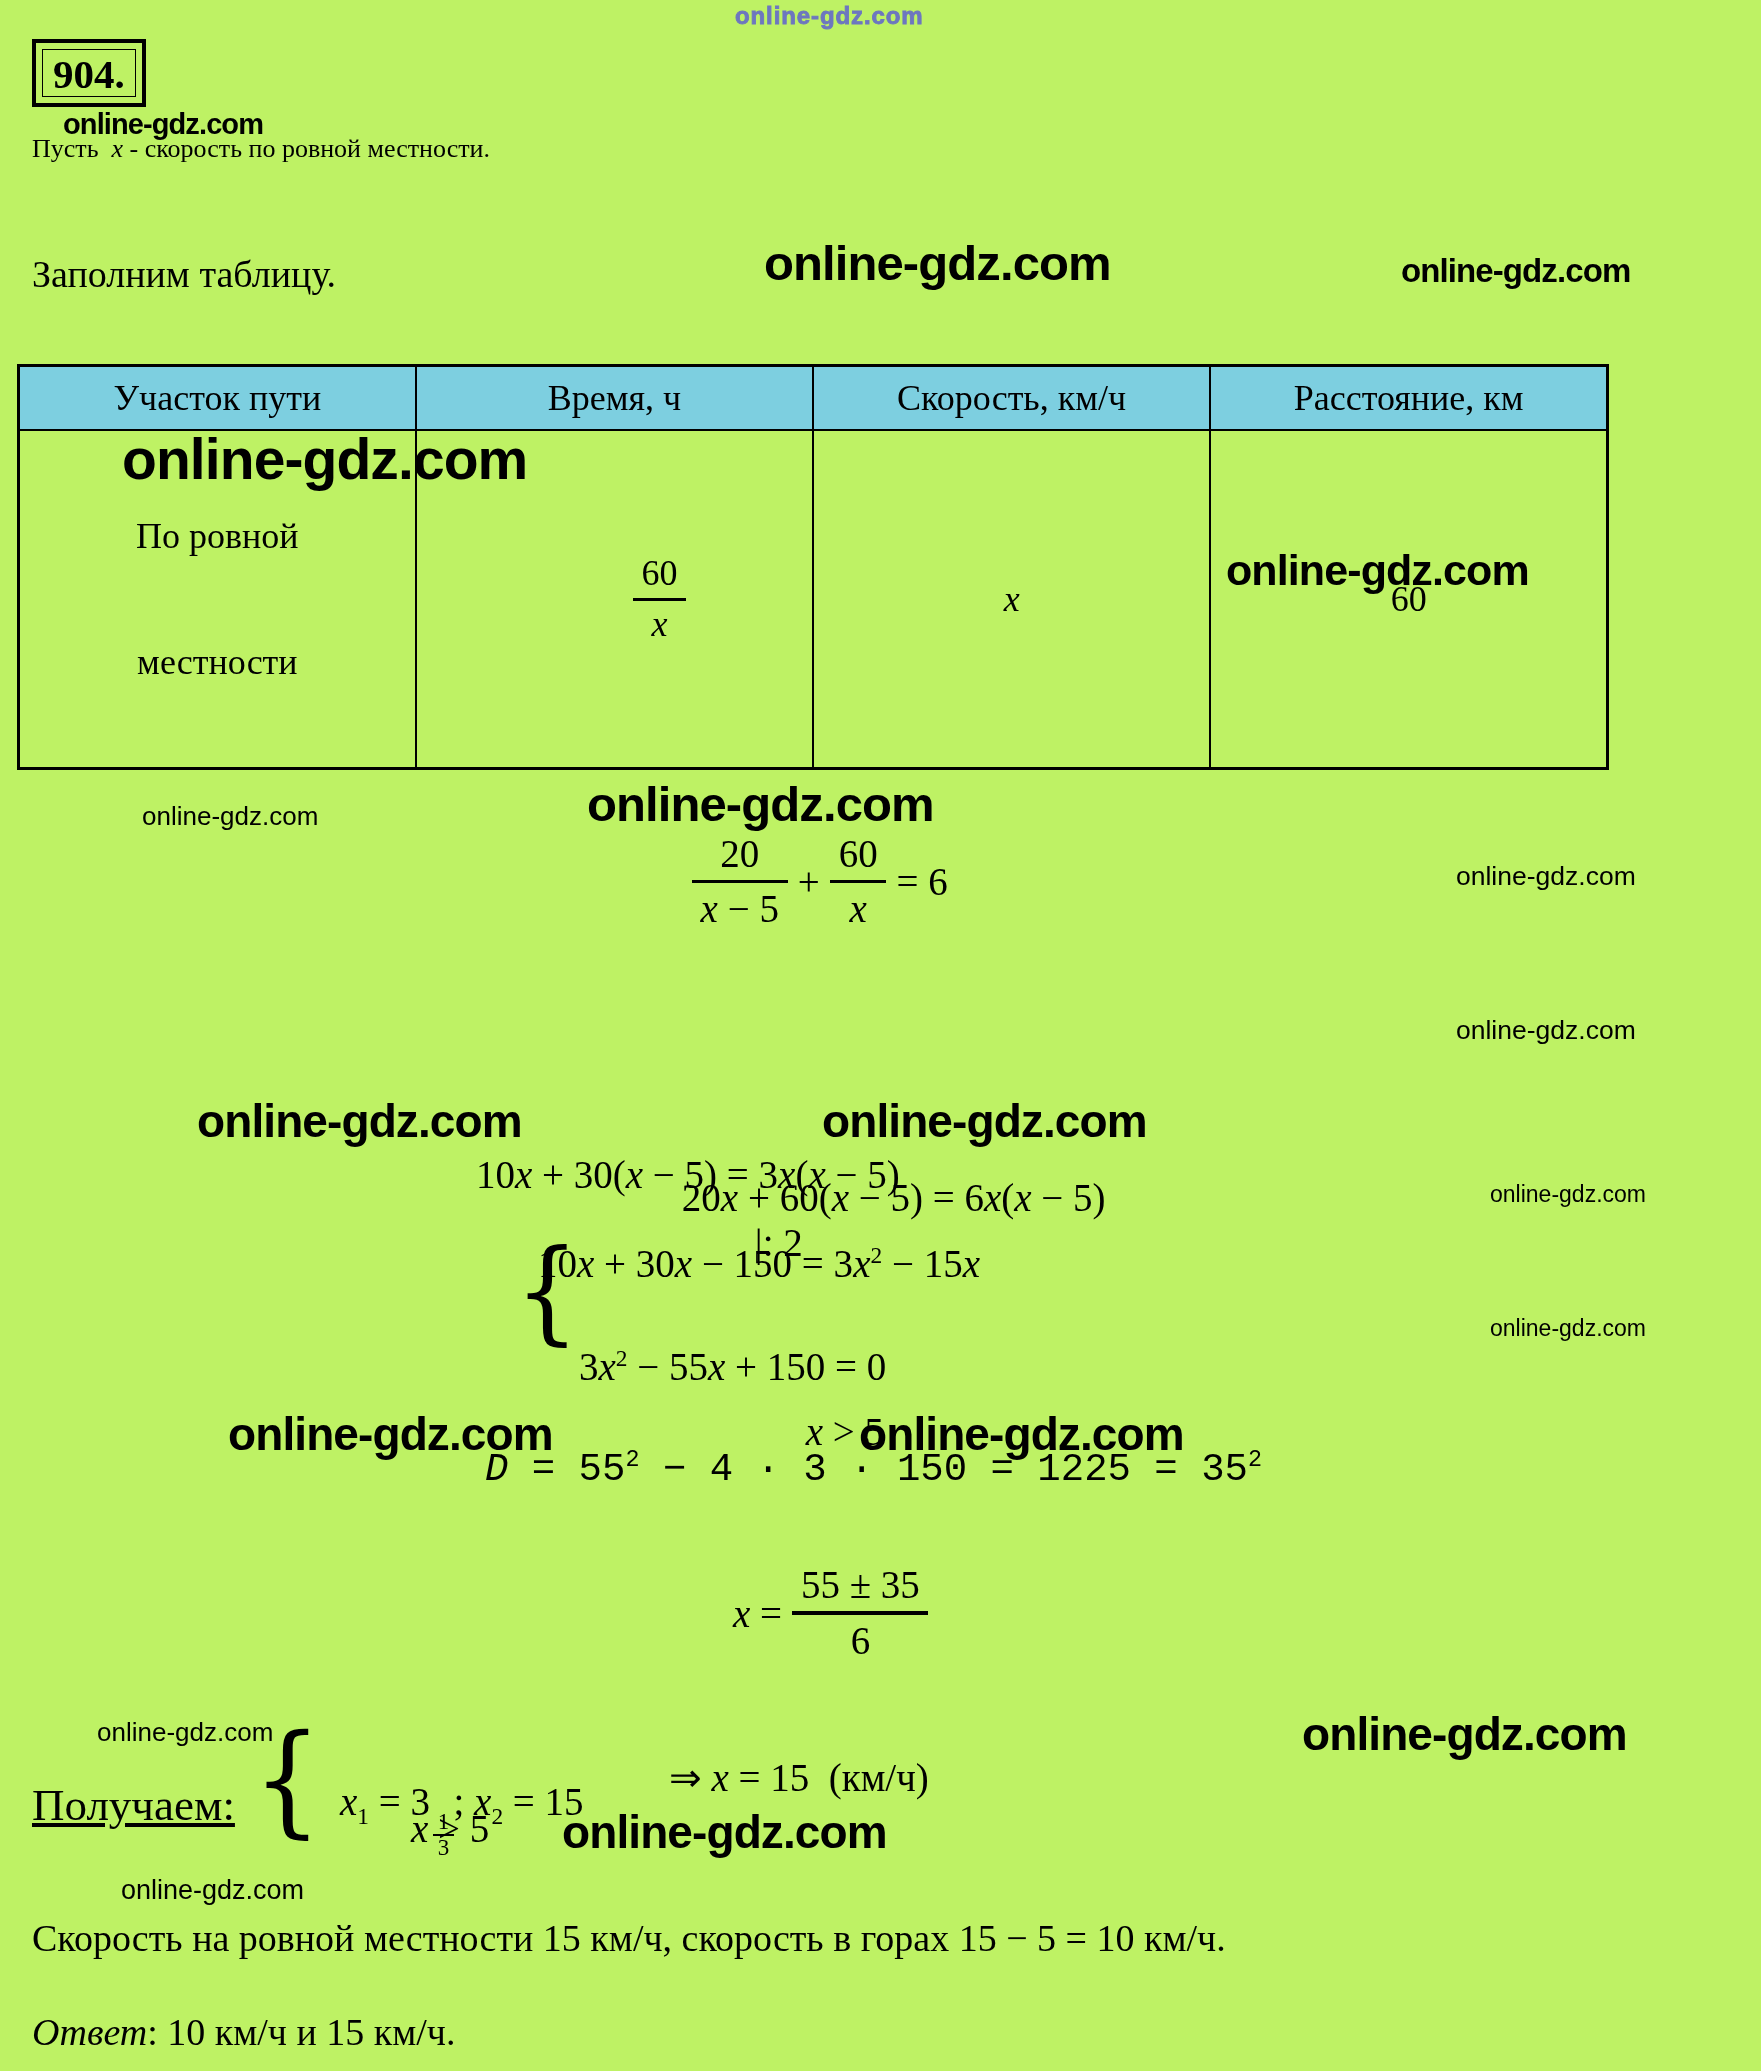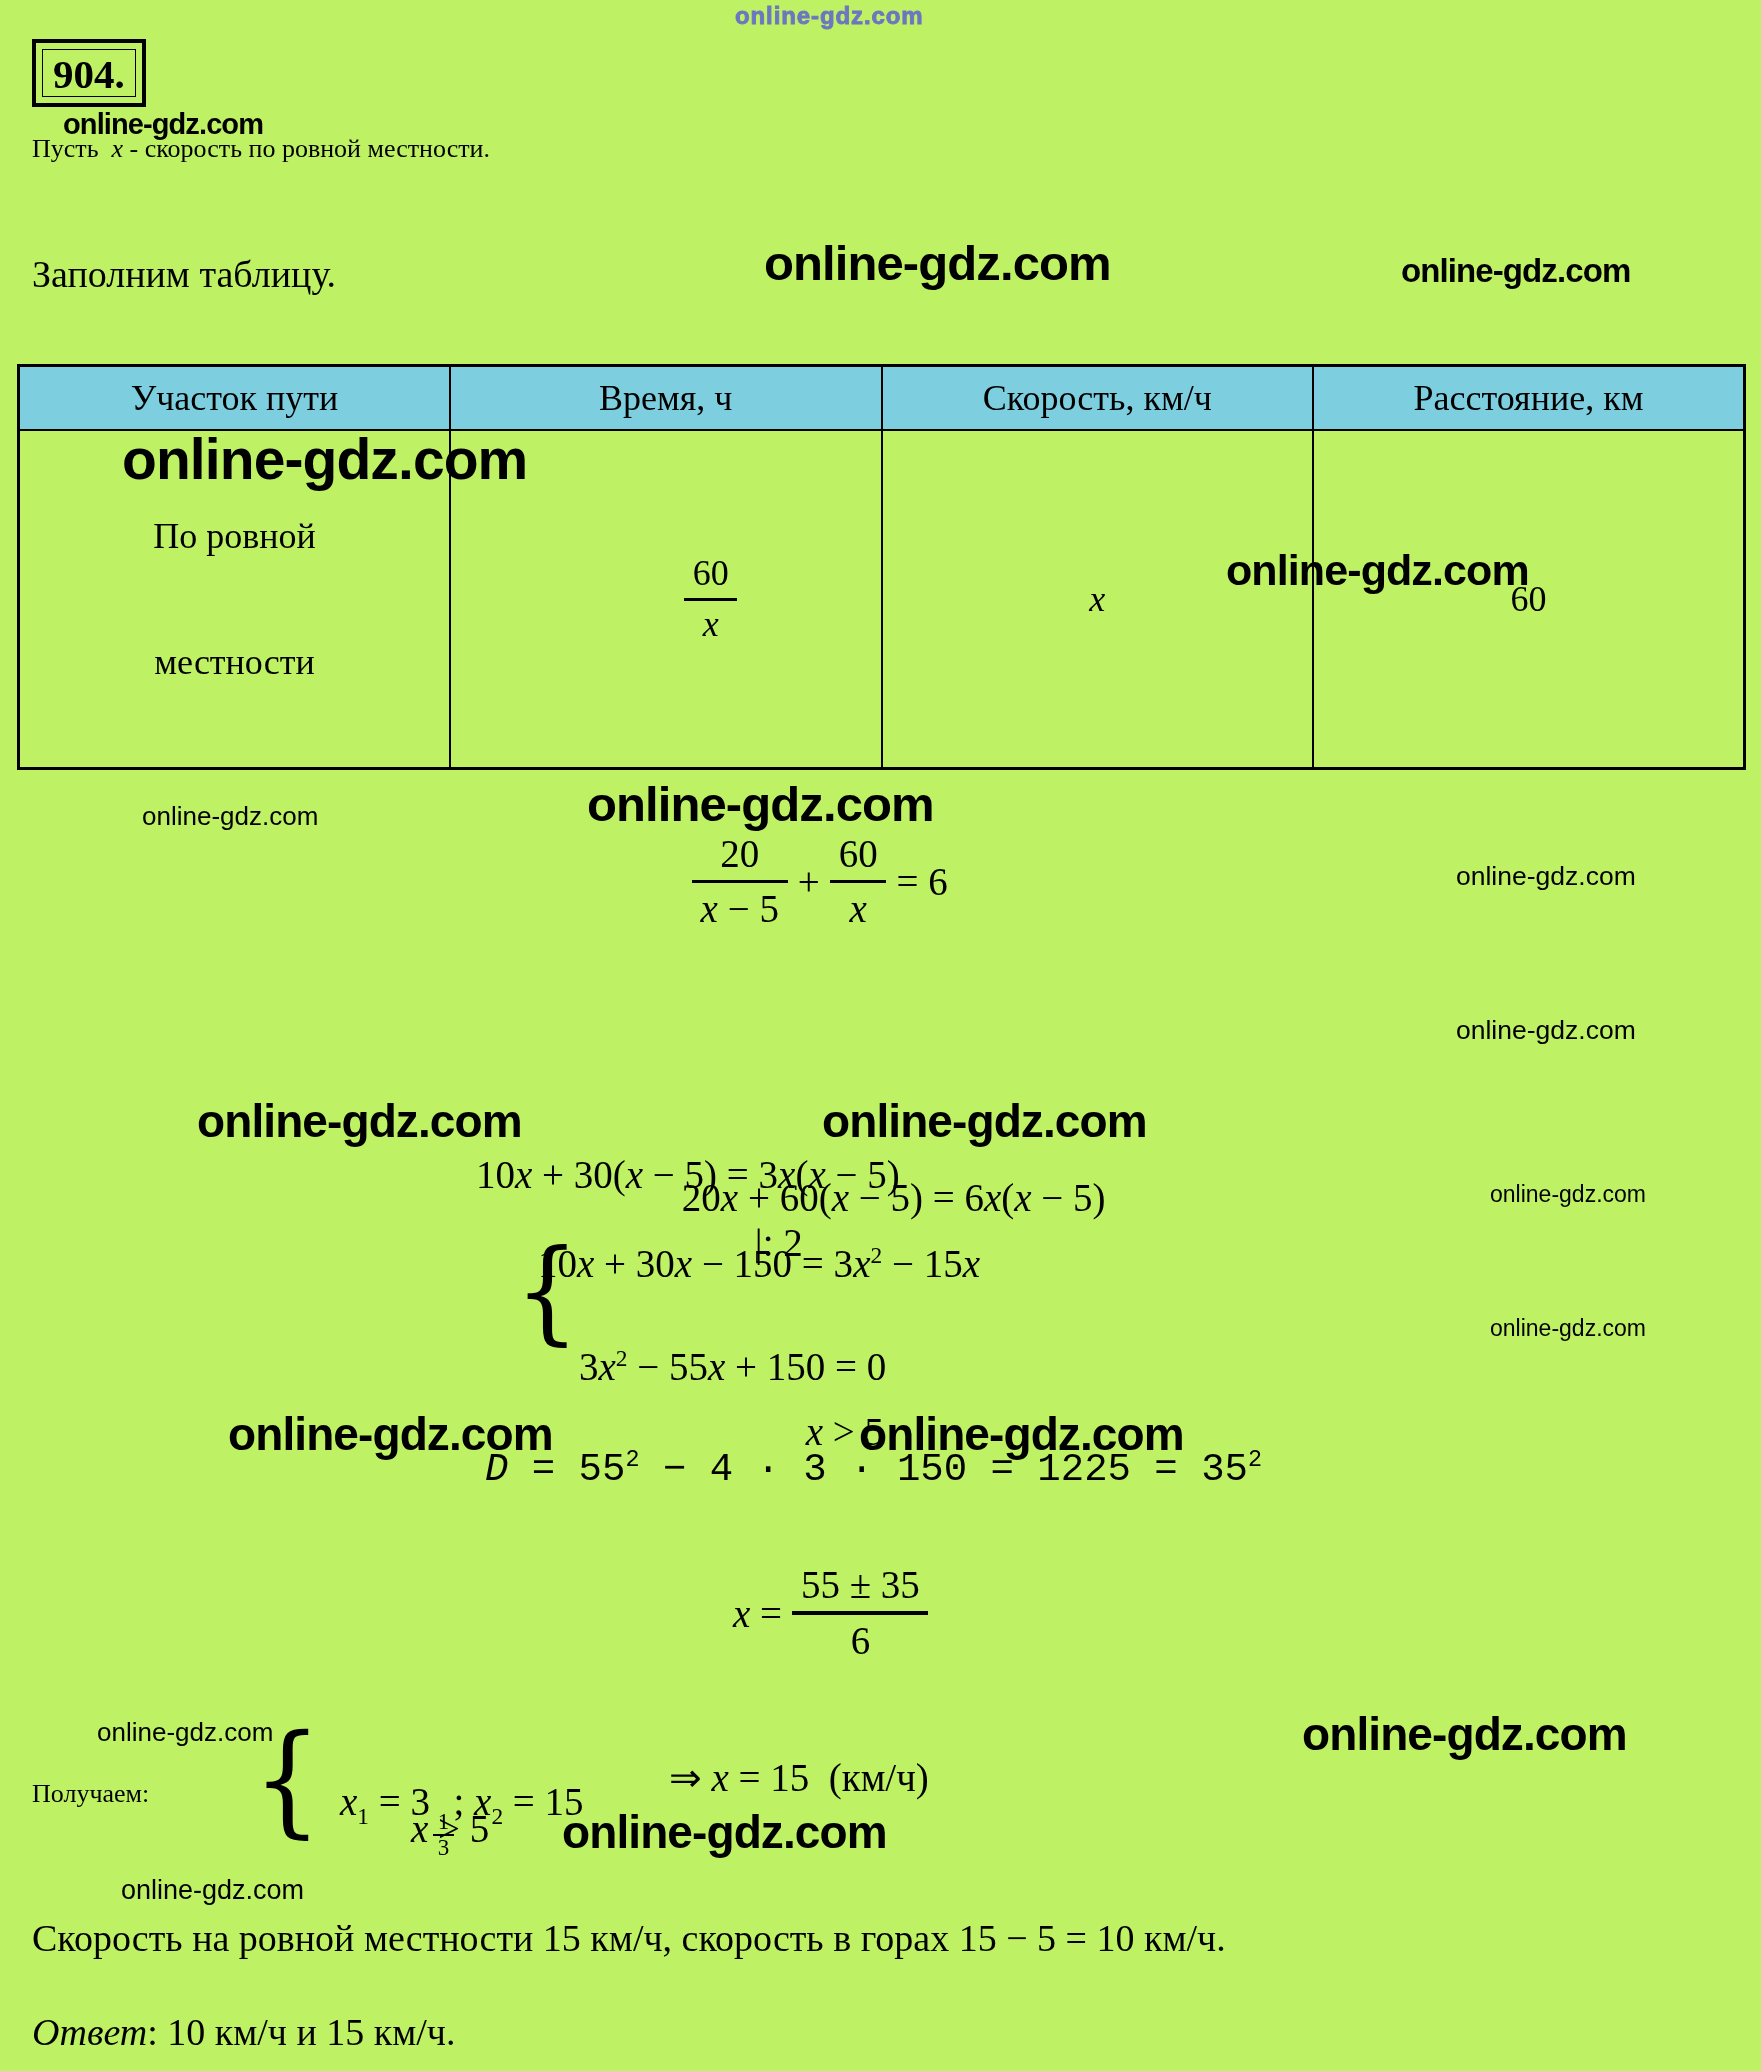--- a/index.html
+++ b/index.html
@@ -15,21 +15,21 @@
       white-space:nowrap;letter-spacing:-0.9px;}
   .wm.light{font-weight:normal;letter-spacing:0;}
   .wm.blue{font-weight:bold;color:var(--wm-blue);-webkit-text-stroke:0.9px var(--wm-blue);
            opacity:.8;letter-spacing:0.9px;}
 
   
   .numbox{position:absolute;left:32px;top:39px;border:4.3px solid #000;outline:1.7px solid #000;
           outline-offset:-11px;padding:6.8px 17px 5.1px 17px;font-size:41px;font-weight:bold;}
 
   
-  table.t{border-collapse:collapse;table-layout:fixed;width:1729px;border:3.4px solid #000;}
+  table.t{border-collapse:collapse;table-layout:fixed;width:1592px;border:3.4px solid #000;}
   table.t th,table.t td{border:2.6px solid #000;text-align:center;font-size:36px;
                         font-weight:normal;padding:0;}
   table.t th{background:var(--header-bg);height:62px;}
   table.t td{height:127px;vertical-align:middle;}
   td.vtop{vertical-align:top;padding-top:12px;}
 
   
   .frac{display:inline-flex;flex-direction:column;align-items:center;vertical-align:middle;}
   .frac .bar{align-self:stretch;border-top:3.4px solid #000;margin:3.4px 0;}
   .frac .fn,.frac .fd{padding:0 8.6px;line-height:1.15;}
@@ -139,21 +139,21 @@
 
   <div class="eq eqrow" style="left:733px;top:1563px;">
     <span><span class="it">x</span><span> =</span></span>
     <span class="frac">
       <span class="fn">55 ± 35</span>
       <span class="bar" style="border-top-width:4.3px;"></span>
       <span class="fd">6</span>
     </span>
   </div>
 
-  <div class="abs" style="left:32px;top:1779px;font-size:26px;">Получаем:</div>
+  <div class="abs" style="left:32px;top:1779px;font-size:45px;text-decoration:underline;">Получаем:</div>
   <span class="brace abs" style="left:253px;top:1726px;font-size:108px;">{</span>
   <div class="eq" style="left:301px;top:1734px;">
     <span><span class="it">x</span><sub>1</sub><span> = 3</span></span><span class="sfrac"><span class="n">1</span><span>3</span></span><span><span>; </span><span class="it">x</span><sub>2</sub><span> = 15</span></span>
   </div>
   <div class="eq" style="left:411px;top:1806px;"><span class="it">x</span><span> &gt; 5</span></div>
   <div class="eq" style="left:669px;top:1755px;"><span>⇒ </span><span class="it">x</span><span> = 15  (км/ч)</span></div>
 
   <div class="abs" style="left:32px;top:1916px;font-size:38px;">Скорость на ровной местности 15 км/ч, скорость в горах 15 − 5 = 10 км/ч.</div>
 
   <div class="abs" style="left:32px;top:2010px;font-size:38px;text-align:center;"><span class="it">Ответ</span><span>: 10 км/ч и 15 км/ч.</span></div>

